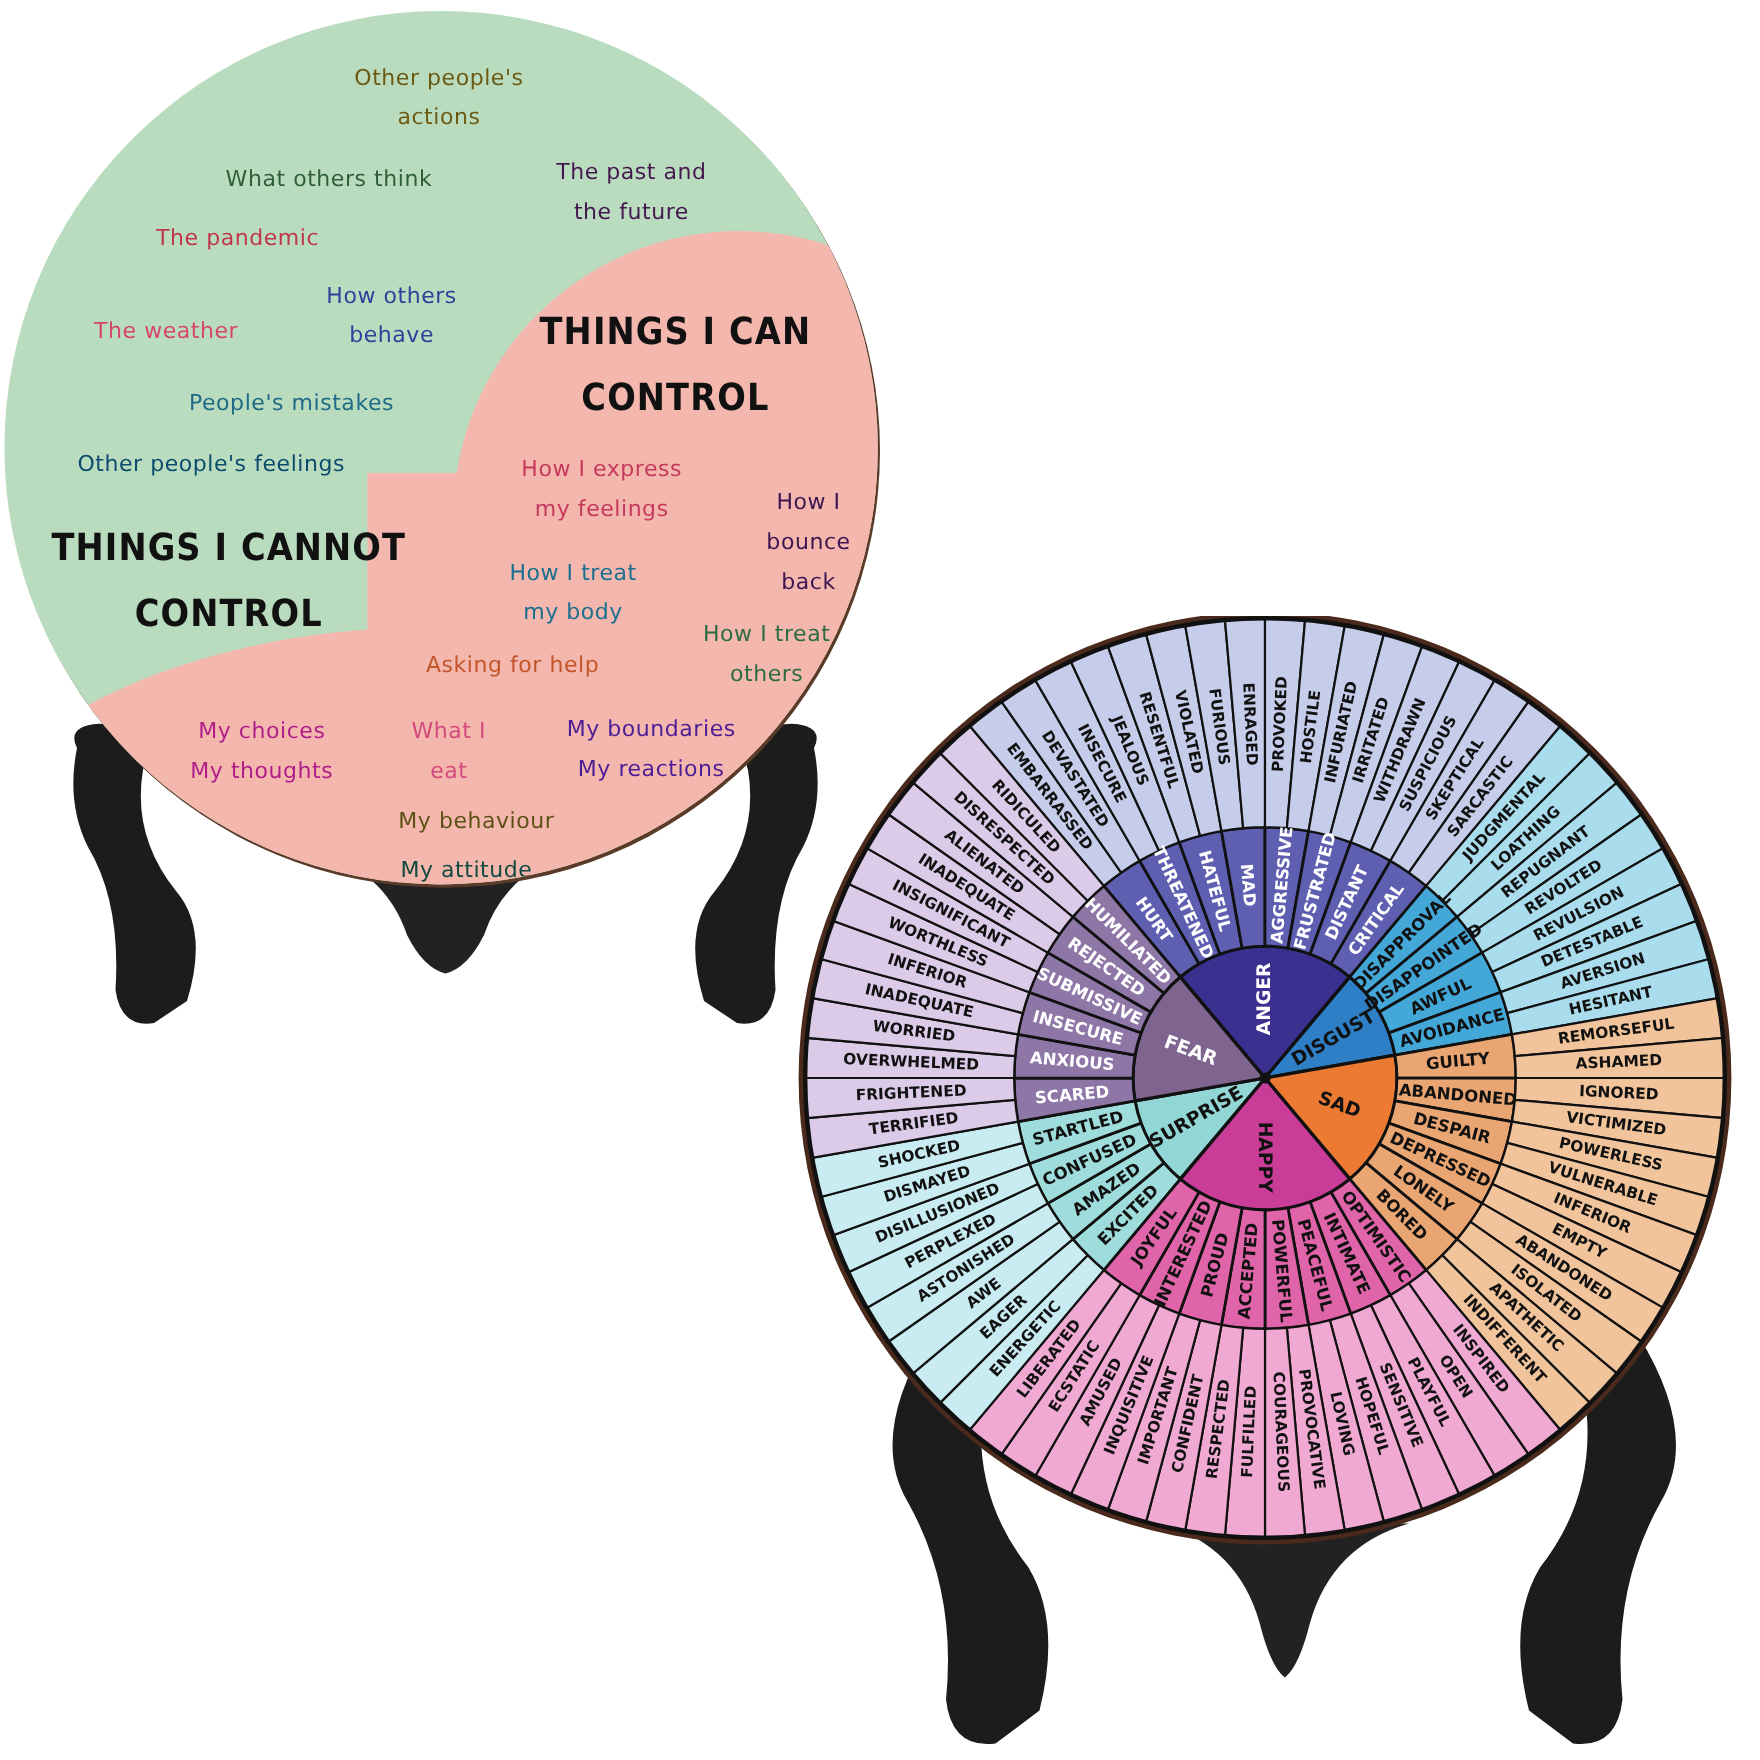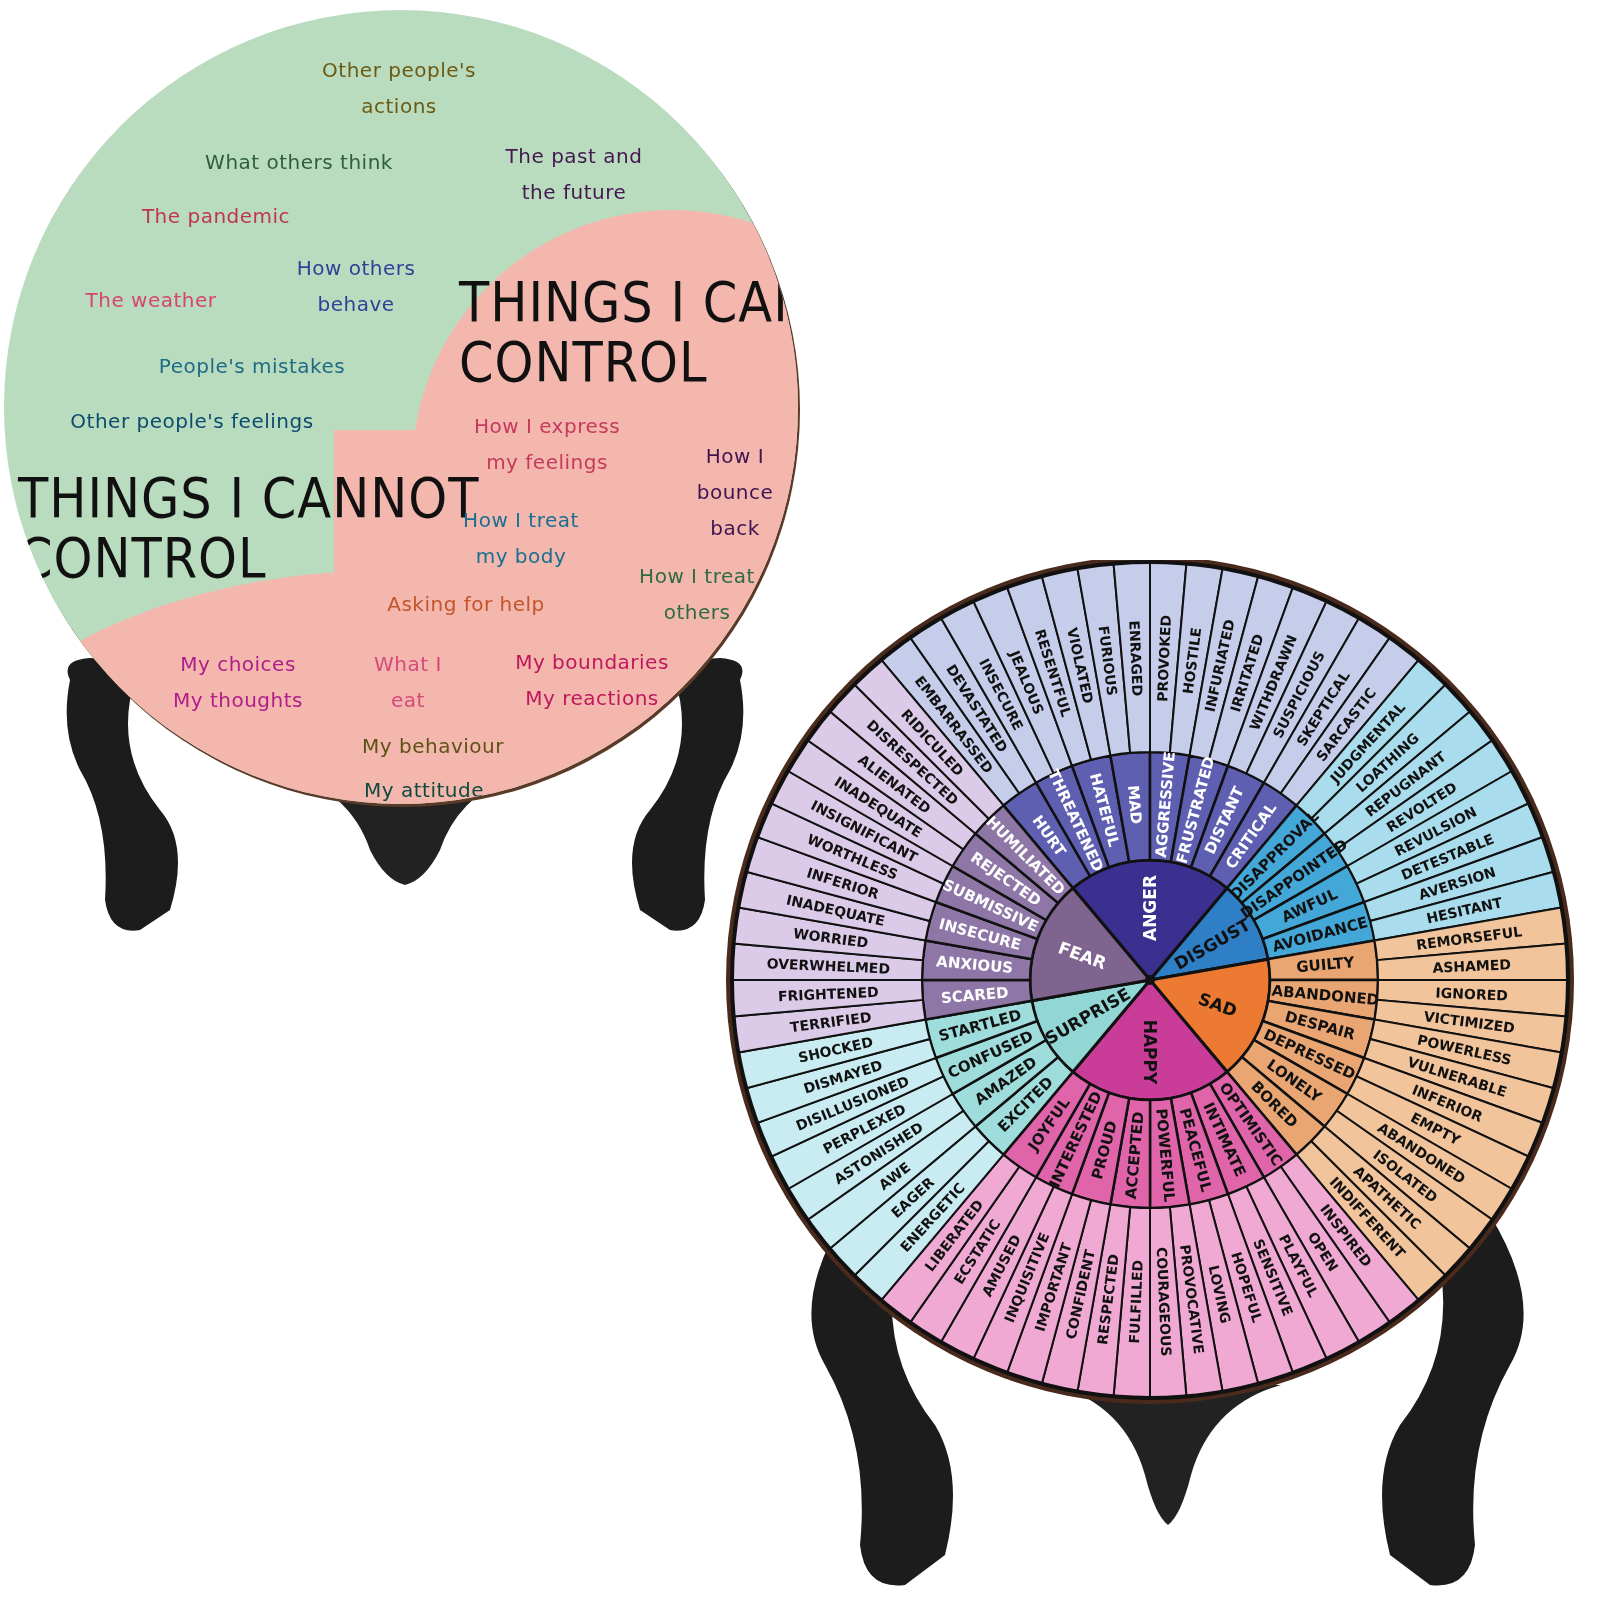--- a/index.html
+++ b/index.html
@@ -2,21 +2,21 @@
 <html><head>
 <meta charset="utf-8">
 <style>
   html,body{margin:0;padding:0;background:#ffffff;}
   body{width:1600px;height:1600px;position:relative;overflow:hidden;font-family:"DejaVu Sans",sans-serif;}
   .stand{position:absolute;}
   .plate{position:absolute;border-radius:50%;}
   #left-plate{left:4px;top:10px;width:794px;height:794px;background:#b9dcbf;box-shadow:2px 3px 0 #5a3b2a;overflow:hidden;}
   #left-plate .pink-blob{position:absolute;background:#f3b7ae;}
   .hw{position:absolute;font-family:"DejaVu Sans",sans-serif;font-size:20px;line-height:36px;letter-spacing:0.5px;text-align:center;white-space:nowrap;font-weight:normal;}
-  .big{position:absolute;font-family:"DejaVu Sans Condensed","DejaVu Sans",sans-serif;font-weight:normal;color:#111;text-align:left;font-size:55px;line-height:60px;letter-spacing:1px;white-space:nowrap;}
+  .big{position:absolute;font-family:"DejaVu Sans Condensed","DejaVu Sans",sans-serif;font-weight:bold;color:#111;text-align:center;font-size:34px;line-height:60px;letter-spacing:1px;white-space:nowrap;}
   #wheel-svg{position:absolute;left:720px;top:560px;}
   .wl{font-family:"DejaVu Sans",sans-serif;font-weight:bold;}
 </style>
 </head>
 <body>
 
 <svg class="stand" style="left:50px;top:640px" width="710" height="300" viewBox="0 0 710 300">
   <path d="M20 40 Q10 20 40 18 L70 20 Q90 28 80 60 Q70 120 110 170 Q140 205 120 270 L90 290 Q60 295 55 260 Q60 180 30 130 Q10 90 20 40 Z" fill="#1c1c1c"></path>
   <path d="M690 40 Q700 20 670 18 L640 20 Q620 28 630 60 Q640 120 600 170 Q570 205 590 270 L620 290 Q650 295 655 260 Q650 180 680 130 Q700 90 690 40 Z" fill="#1c1c1c"></path>
   <path d="M230 130 Q300 150 320 210 Q335 240 355 245 Q375 240 390 210 Q410 150 480 130 Z" fill="#222"></path>
@@ -51,21 +51,21 @@
       <div class="hw" style="color: rgb(192, 54, 79); left: 212px; top: 188px; transform: translateX(-50%);">
         <div>The pandemic</div>
       </div>
       <div class="hw" style="color: rgb(47, 63, 154); left: 352px; top: 240px; transform: translateX(-50%);">
         <div>How others</div>
         <div>behave</div>
       </div>
       <div class="hw" style="color: rgb(214, 69, 110); left: 147px; top: 272px; transform: translateX(-50%);">
         <div>The weather</div>
       </div>
-      <div class="hw" style="color: rgb(31, 106, 134); left: 248px; top: 338px; transform: translateX(-50%);">
+      <div class="hw" style="color: rgb(31, 106, 134); left: 261px; top: 338px; transform: translateX(-50%);">
         <div>People's mistakes</div>
       </div>
       <div class="hw" style="color: #0c4a6e; left: 188px; top: 393px; transform: translateX(-50%);">
         <div>Other people's feelings</div>
       </div>
     </div>
   <div id="can-items">
       <div class="hw" style="color: rgb(197, 58, 92); left: 543px; top: 398px; transform: translateX(-50%);">
         <div>How I express</div>
         <div>my feelings</div>
@@ -87,21 +87,21 @@
         <div>Asking for help</div>
       </div>
       <div class="hw" style="color: rgb(176, 29, 137); left: 234px; top: 636px; transform: translateX(-50%);">
         <div>My choices</div>
         <div>My thoughts</div>
       </div>
       <div class="hw" style="color: rgb(213, 74, 124); left: 404px; top: 636px; transform: translateX(-50%);">
         <div>What I</div>
         <div>eat</div>
       </div>
-      <div class="hw" style="color: #be185d; left: 588px; top: 634px; transform: translateX(-50%);">
+      <div class="hw" style="color: #4c1d95; left: 588px; top: 634px; transform: translateX(-50%);">
         <div>My boundaries</div>
         <div>My reactions</div>
       </div>
       <div class="hw" style="color: rgb(93, 82, 21); left: 429px; top: 718px; transform: translateX(-50%);">
         <div>My behaviour</div>
       </div>
       <div class="hw" style="color: rgb(16, 73, 62); left: 420px; top: 762px; transform: translateX(-50%);">
         <div>My attitude</div>
       </div>
     </div>

